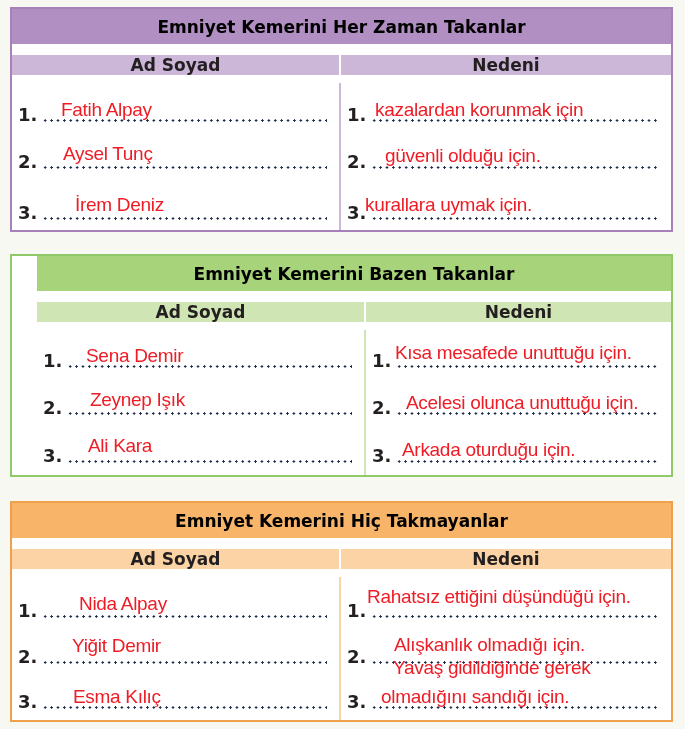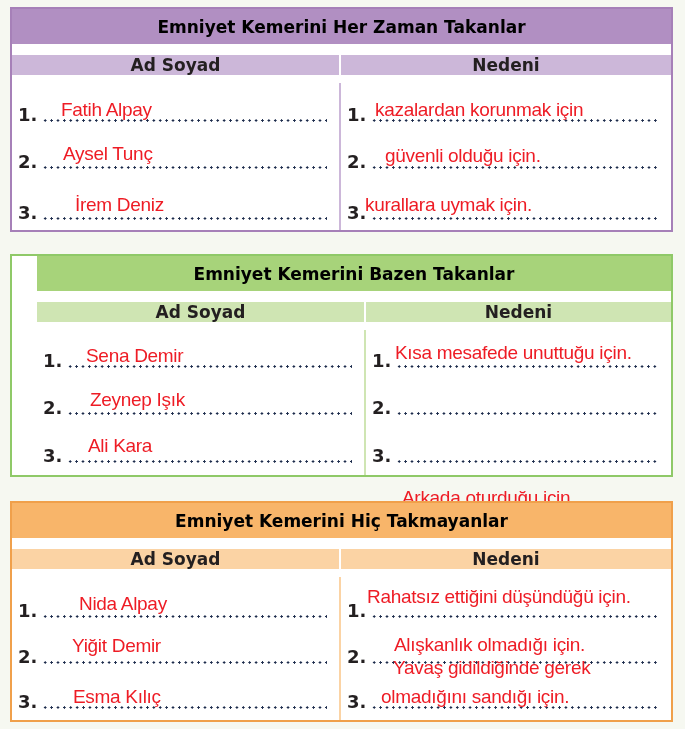--- a/index.html
+++ b/index.html
@@ -141,25 +141,26 @@
     </div>
     <div class="col right">
       <div class="row" style="top:13px;">
         <span class="num">1.</span>
         <span class="leader"></span>
         <span class="answer" style="left:29px;top:0px;">Kısa mesafede unuttuğu için.</span>
       </div>
       <div class="row" style="top:60px;">
         <span class="num">2.</span>
         <span class="leader"></span>
+        <span class="answer" style="left:40px;top:3px;">Acelesi olunca unuttuğu için.</span>
       </div>
       <div class="row" style="top:108px;">
         <span class="num">3.</span>
         <span class="leader"></span>
-        <span class="answer" style="left:36px;top:2px;margin-top:48px;">Arkada oturduğu için.</span>
+        <span class="answer" style="left:36px;top:2px;">Arkada oturduğu için.</span>
       </div>
     </div>
   </div>
 </div>
 
 <div class="box" style="top:501px;height:221px;--border:#f0a04b;--title-bg:#f8b56a;--head-bg:#fbd3a4;">
   <div class="box-title">Emniyet Kemerini Hiç Takmayanlar</div>
   <div class="box-head">
     <div class="hcell left">Ad Soyad</div>
     <div class="hcell right">Nedeni</div>

